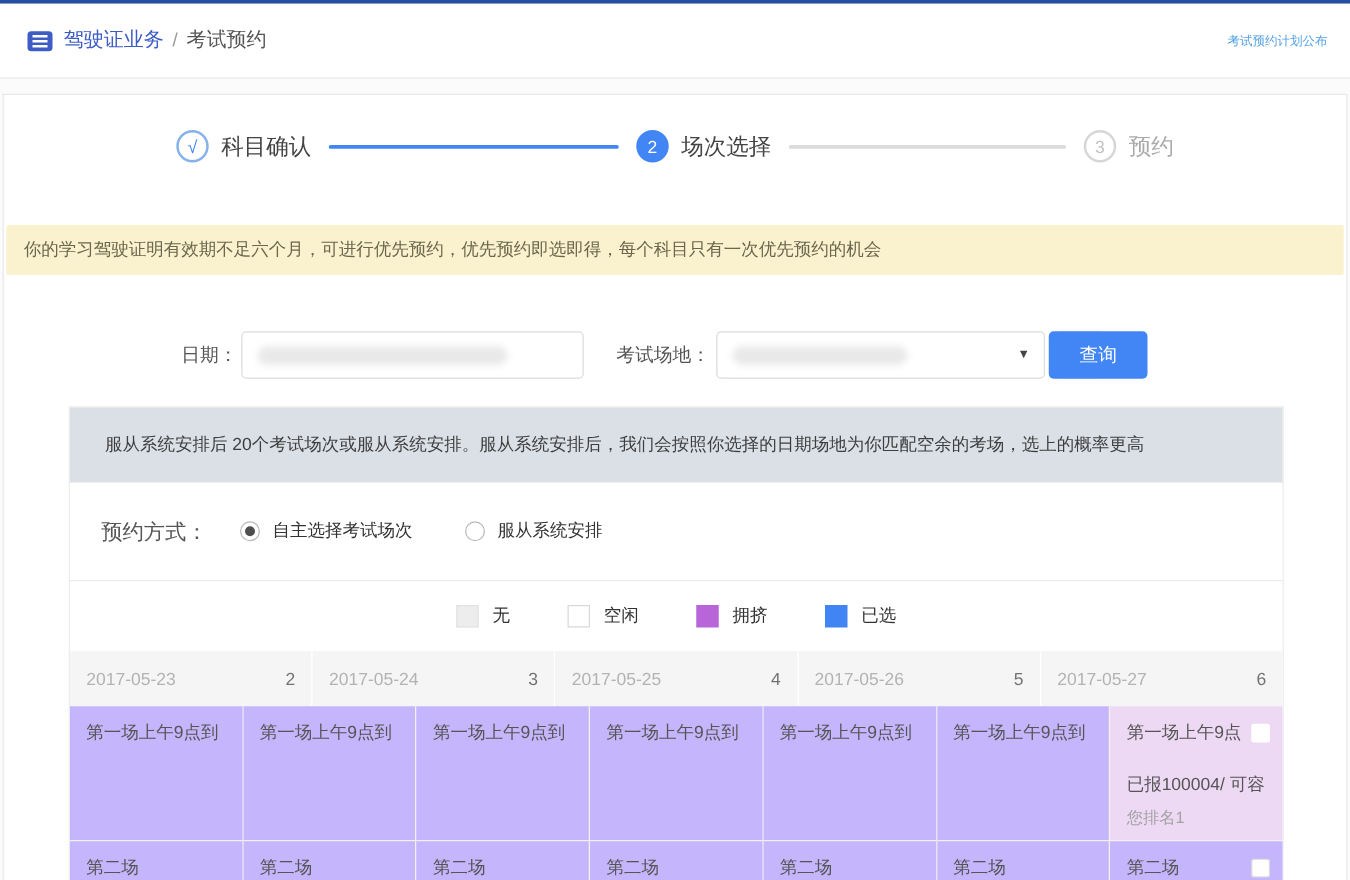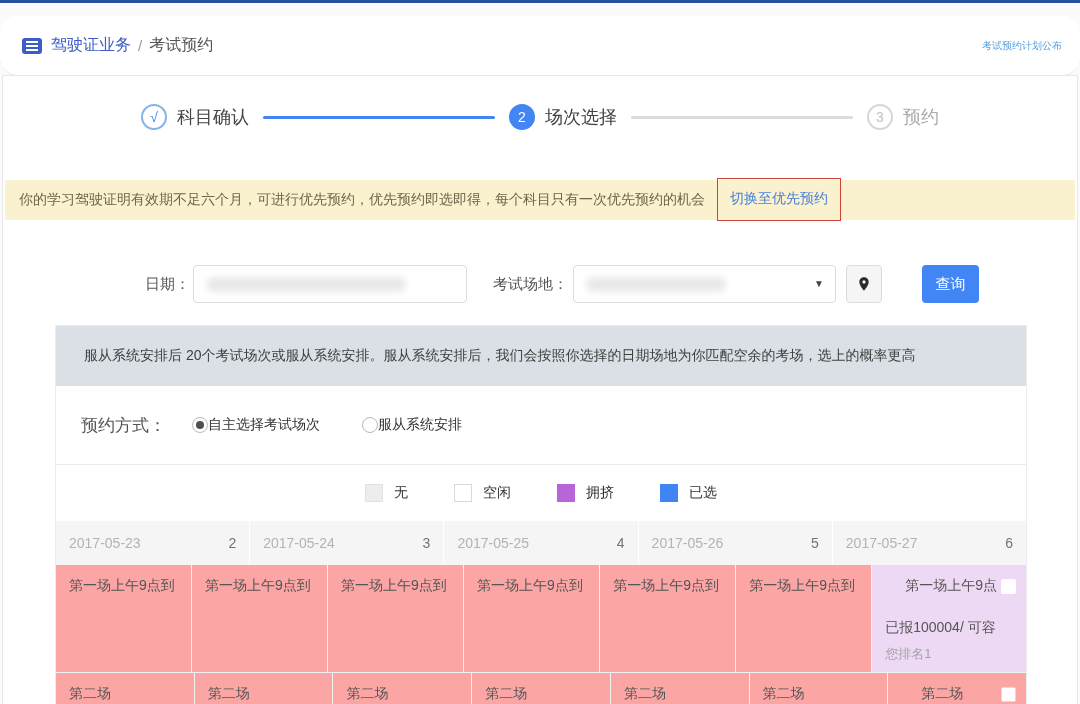--- a/index.html
+++ b/index.html
@@ -5,22 +5,22 @@
   * { margin:0; padding:0; box-sizing:border-box; }
   html,body { width:1080px; height:704px; }
   body {
     position:relative; overflow:hidden; background:#fbfbfb;
     font-family:"Liberation Sans","DejaVu Sans",sans-serif;
     -webkit-font-smoothing:antialiased;
   }
   
   .topline { position:absolute; left:0; top:0; width:100%; height:3px; background:#24509f; }
   .header {
-    position:absolute; left:0; top:16px; width:100%; height:60px; background:#fff;
-    border-bottom:1px solid #e7e7e7; display:flex; align-items:center; padding:0 18px 0 22px;border-radius:18px;
+    position:absolute; left:0; top:3px; width:100%; height:60px; background:#fff;
+    border-bottom:1px solid #e7e7e7; display:flex; align-items:center; padding:0 18px 0 22px;
   }
   .crumb-icon { position:relative; width:20px; height:16px; background:#3d5cc5; border-radius:3px; margin-right:9px; flex:none; }
   .crumb-icon::before {
     content:""; position:absolute; left:4px; top:3px; width:12px; height:2px; background:#fff;
     box-shadow:0 4px 0 #fff, 0 8px 0 #fff;
   }
   .crumb-section { color:#3d5cc5; font-size:16px; cursor:pointer; }
   .crumb-sep { color:#999; font-size:15px; margin:0 7px; }
   .crumb-current { color:#555; font-size:16px; }
   .header-spacer { flex:1; }
@@ -75,39 +75,39 @@
   }
   .blur-smudge { position:absolute; left:12px; top:11px; height:15px; background:#e9e9e9; border-radius:8px; filter:blur(3px); }
   .blur-date { width:200px; } .blur-venue { width:140px; }
   .select-arrow { position:absolute; right:11px; top:12px; font-size:10px; color:#444; }
   .pin-btn {
     position:absolute; left:843px; top:0; width:36px; height:38px; background:#f5f5f5;
     border:1px solid #dcdcdc; border-radius:4px; display:flex; align-items:center; justify-content:center; cursor:pointer;
   }
   .pin-btn svg { width:16px; height:16px; fill:#2b2b2b; }
   .search-btn {
-    position:absolute; left:919px; top:0; width:57px; height:38px; background:#4286f5; border:none;
+    position:absolute; left:836px; top:0; width:79px; height:38px; background:#4286f5; border:none;
     border-radius:4px; color:#fff; font-size:15px; display:flex; align-items:center; justify-content:center; cursor:pointer;
   }
 
   
   .inner {
     position:absolute; left:52px; top:249px; width:972px; height:420px;
     border:1px solid #ececec; background:#fff;
   }
   .tip-bar { height:60px; background:#dbdfe6; display:flex; align-items:center; padding-left:28px; }
   .tip-text { font-size:14px; color:#3e3e3e; }
 
   .mode-row { height:79px; border-bottom:1px solid #ebebeb; display:flex; align-items:center; padding-left:25px; }
   .mode-label { font-size:17px; color:#555; }
   .radio { width:16px; height:16px; border-radius:50%; border:1px solid #b9b9b9; background:#fff; position:relative; flex:none; cursor:pointer; }
   .radio.sel::after { content:""; position:absolute; left:3px; top:3px; width:8px; height:8px; border-radius:50%; background:#4f4f4f; }
   .radio-1 { margin-left:26px; }
   .radio-2 { margin-left:42px; }
-  .radio-label { margin-left:0; font-size:14px; color:#333; cursor:pointer; }
+  .radio-label { margin-left:10px; font-size:14px; color:#333; cursor:pointer; }
 
   .legend-row { height:56px; display:flex; align-items:center; justify-content:center; }
   .legend-item { display:flex; align-items:center; margin:0 23px; }
   .swatch { width:18px; height:18px; margin-right:11px; flex:none; }
   .sw-none { border:1px solid #e2e2e2; }
   .sw-free { border:1px solid #d9d9d9; }
   .legend-label { font-size:14px; color:#333; }
 
   
   .cal-header { height:44px; display:flex; background:#f5f5f5; }
@@ -115,27 +115,27 @@
     flex:1; display:flex; align-items:center; justify-content:space-between;
     padding:0 13px; border-right:1px solid #fff; font-size:14px;
   }
   .cal-h-cell:last-child { border-right:none; }
   .cal-date { color:#b3b3b3; }
   .cal-day { color:#737373; }
   .cal-row { display:flex; }
   .row-1 { height:108px; }
   .row-2 { height:86px; }
   .cal-cell {
-    flex:1; background:#fca5a5; border-right:1px solid #f1f1f1; border-bottom:1px solid #f1f1f1;
+    flex:1; background:#c4b5fd; border-right:1px solid #f1f1f1; border-bottom:1px solid #f1f1f1;
     padding:12px 10px 0 13px; font-size:14px; color:#555; cursor:pointer;
   }
   .cal-cell:last-child { border-right:none; }
   .cal-cell.crowded { background:#eed9f5; border-right:none; }
   .cell-line1 { display:flex; align-items:center; justify-content:space-between; }
-  .cell-title { white-space:nowrap; overflow:hidden;margin-left:20px; }
+  .cell-title { white-space:nowrap; overflow:hidden; }
   .checkbox { width:15px; height:15px; background:#fff; border-radius:2px; flex:none; margin-left:4px; cursor:pointer; }
   .checkbox.bordered { border:1px solid #ddd; }
   .cell-stats { margin-top:24px; color:#555; font-size:14px; white-space:nowrap; }
   .cell-rank { margin-top:8px; color:#a3a3a3; font-size:13px; }
 </style>
 </head>
 <body>
 
 <div class="topline"></div>
 
@@ -162,23 +162,20 @@
     </div>
     <div class="conn conn-gray"></div>
     <div class="step pending">
       <span class="step-circle">3</span>
       <span class="step-label">预约</span>
     </div>
   </div>
 
   <div class="notice">
     <span class="notice-text">你的学习驾驶证明有效期不足六个月，可进行优先预约，优先预约即选即得，每个科目只有一次优先预约的机会</span>
-    <span class="notice-link-wrap">
-      <span class="notice-link">切换至优先预约</span>
-    </span>
   </div>
 
   <div class="filter-row">
     <span class="f-label lbl-date">日期：</span>
     <div class="date-input">
       <div class="blur-smudge blur-date"></div>
     </div>
     <span class="f-label lbl-venue">考试场地：</span>
     <div class="venue-select">
       <div class="blur-smudge blur-venue"></div>

